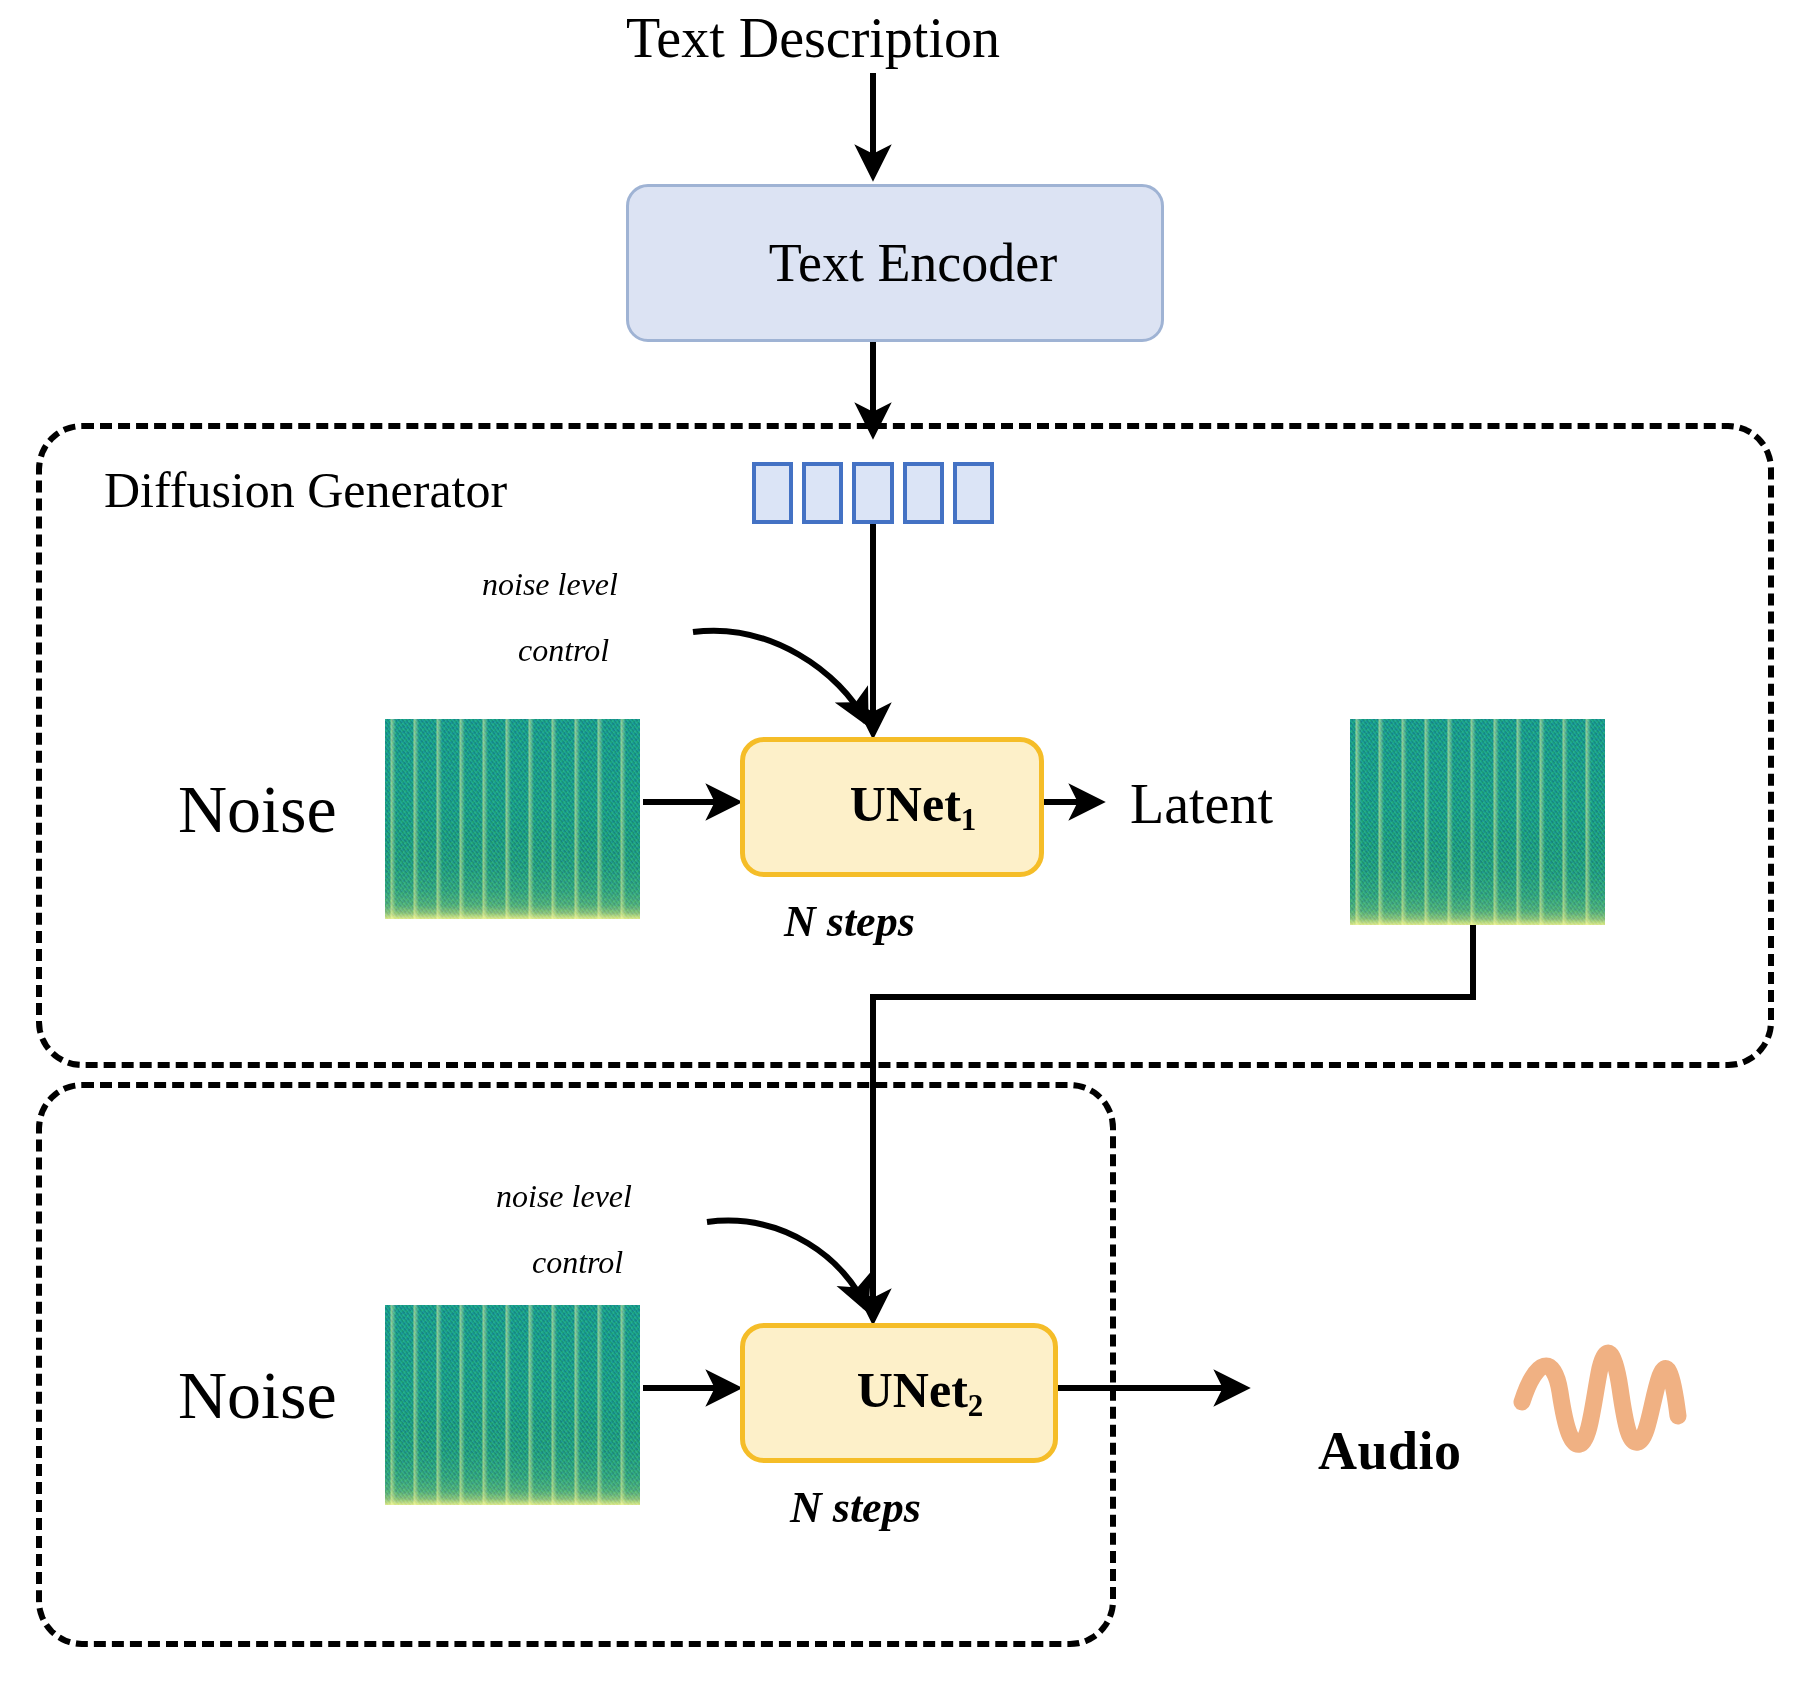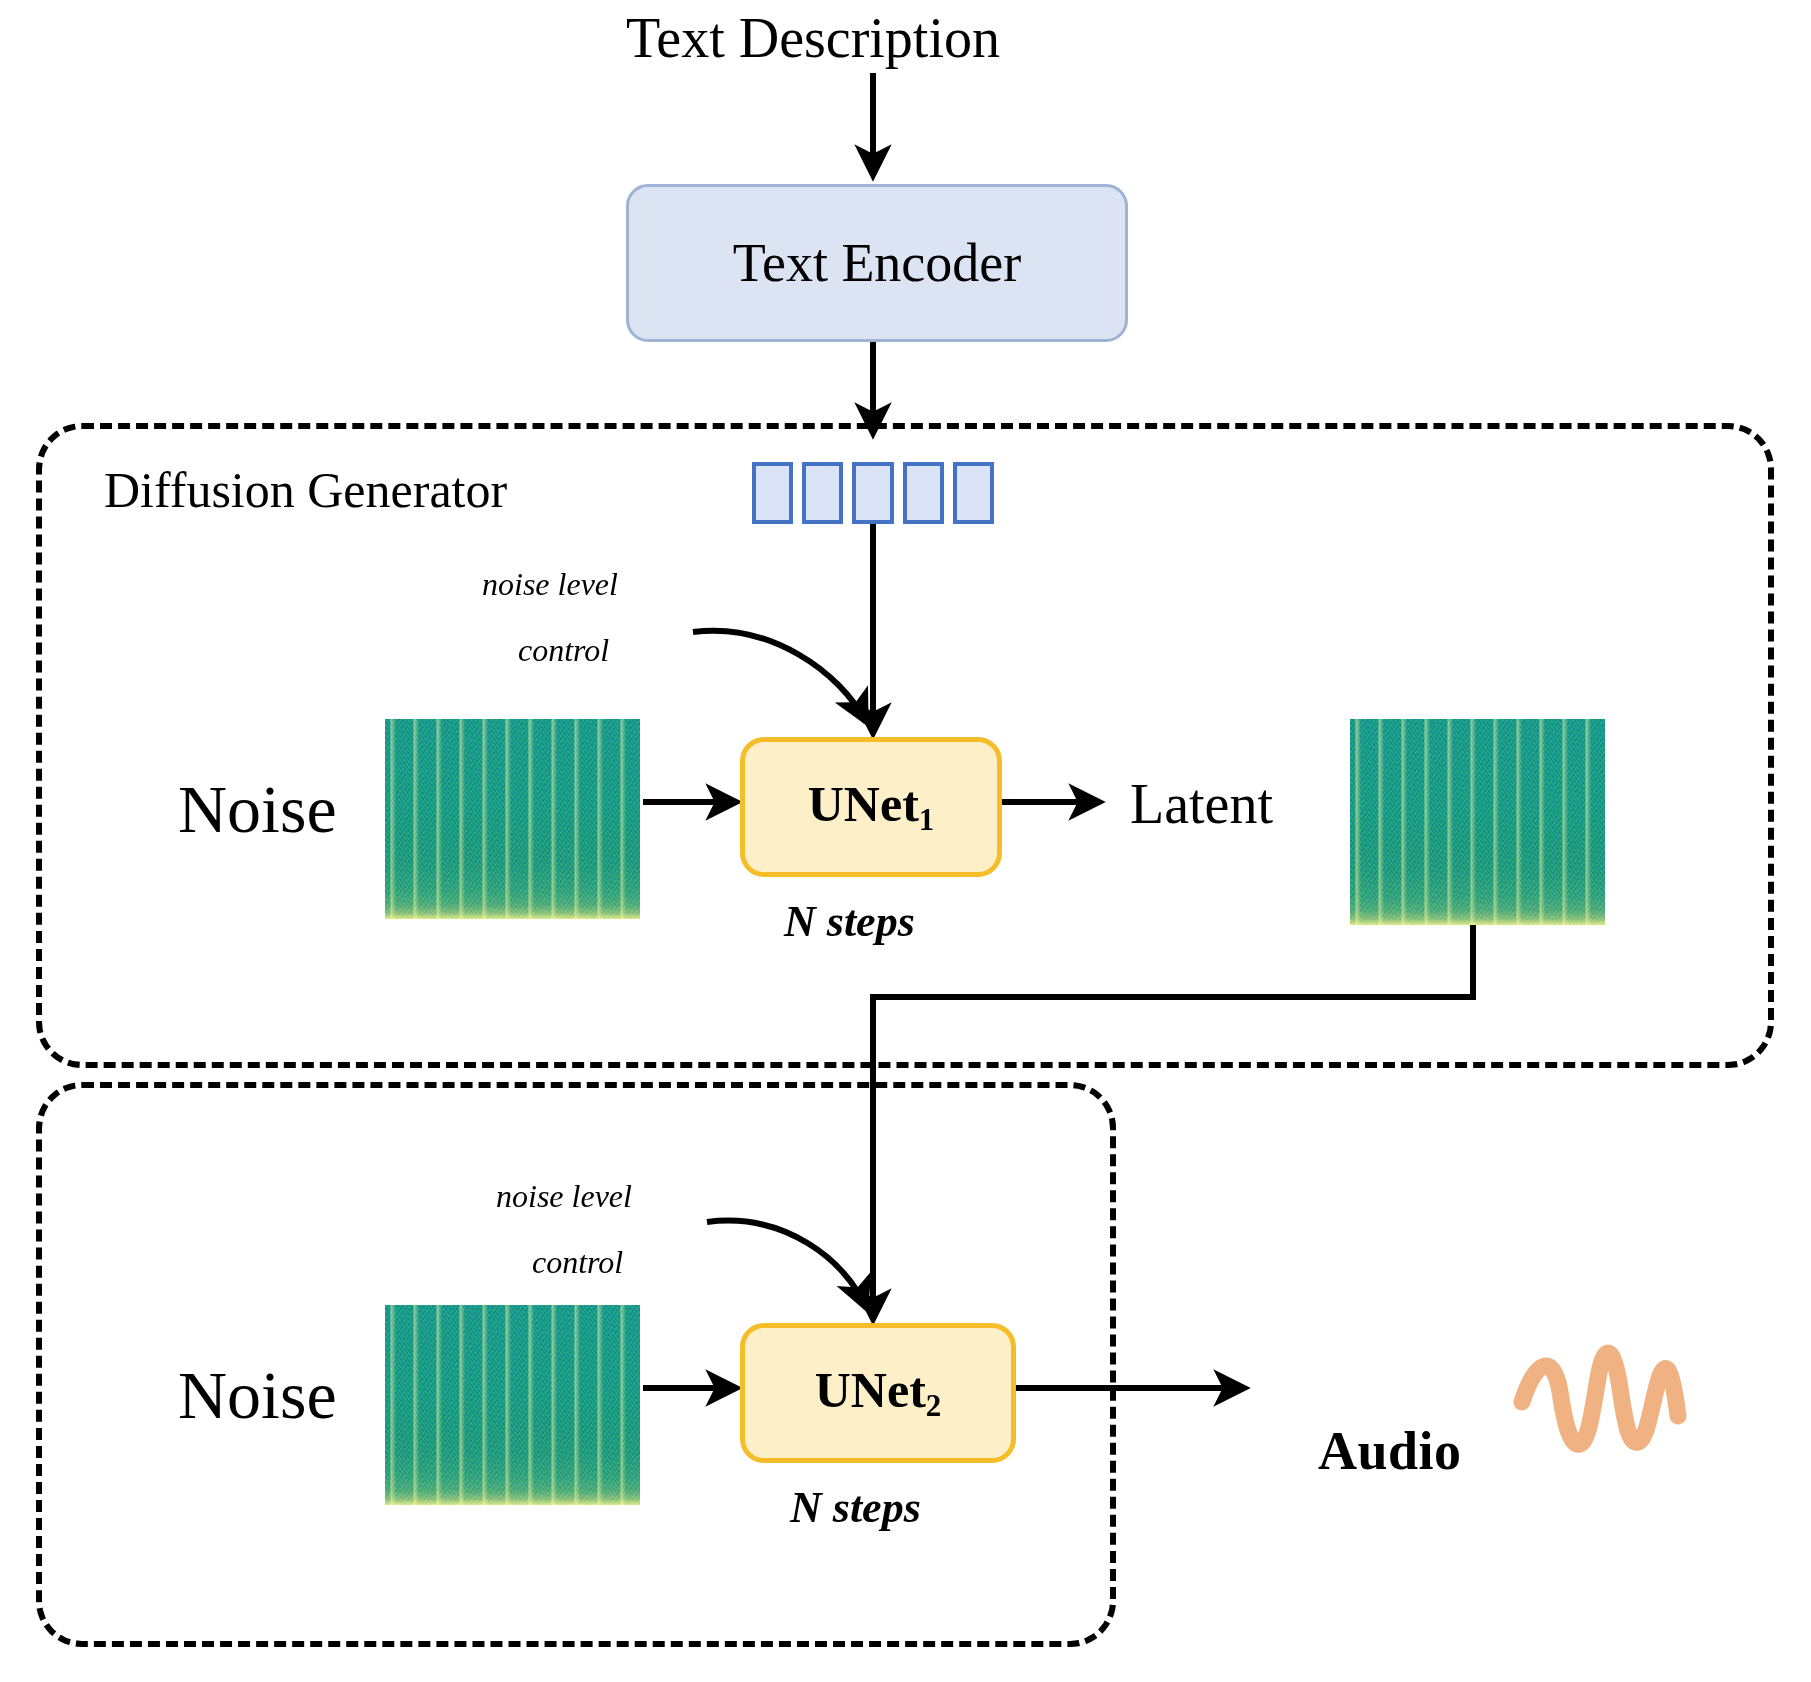--- a/index.html
+++ b/index.html
@@ -18,24 +18,24 @@
   .t-latent {font-size:56px;}
   .t-italic {font-size:32px;font-style:italic;}
   .t-steps  {font-size:44px;font-style:italic;font-weight:bold;}
   .t-unet   {font-size:50px;font-weight:bold;}
   .t-audio  {font-size:54px;font-weight:bold;letter-spacing:.5px;}
   .sub{font-size:0.62em;vertical-align:-0.30em;font-weight:bold;}
 
   
   .encoder-box{
      background:#dce3f3;border:3px solid #9fb3d4;border-radius:22px;
-     display:flex;align-items:center;justify-content:center;}
+     display:flex;align-items:center;justify-content:center;padding-left:36px;}
   .unet-box{
      background:#fdf0c9;border:5px solid #f5bd28;border-radius:24px;
-     display:flex;align-items:center;justify-content:center;}
+     display:flex;align-items:center;justify-content:center;padding-left:42px;}
   .token{
      background:#dbe4f6;border:4px solid #4472c4;box-sizing:border-box;}
   .dashed-group{
      border:6px dashed #000;border-radius:46px;box-sizing:border-box;
      background:transparent;}
 
   
   .spec{
      background-color:#1f9e8b;
      background-image:

